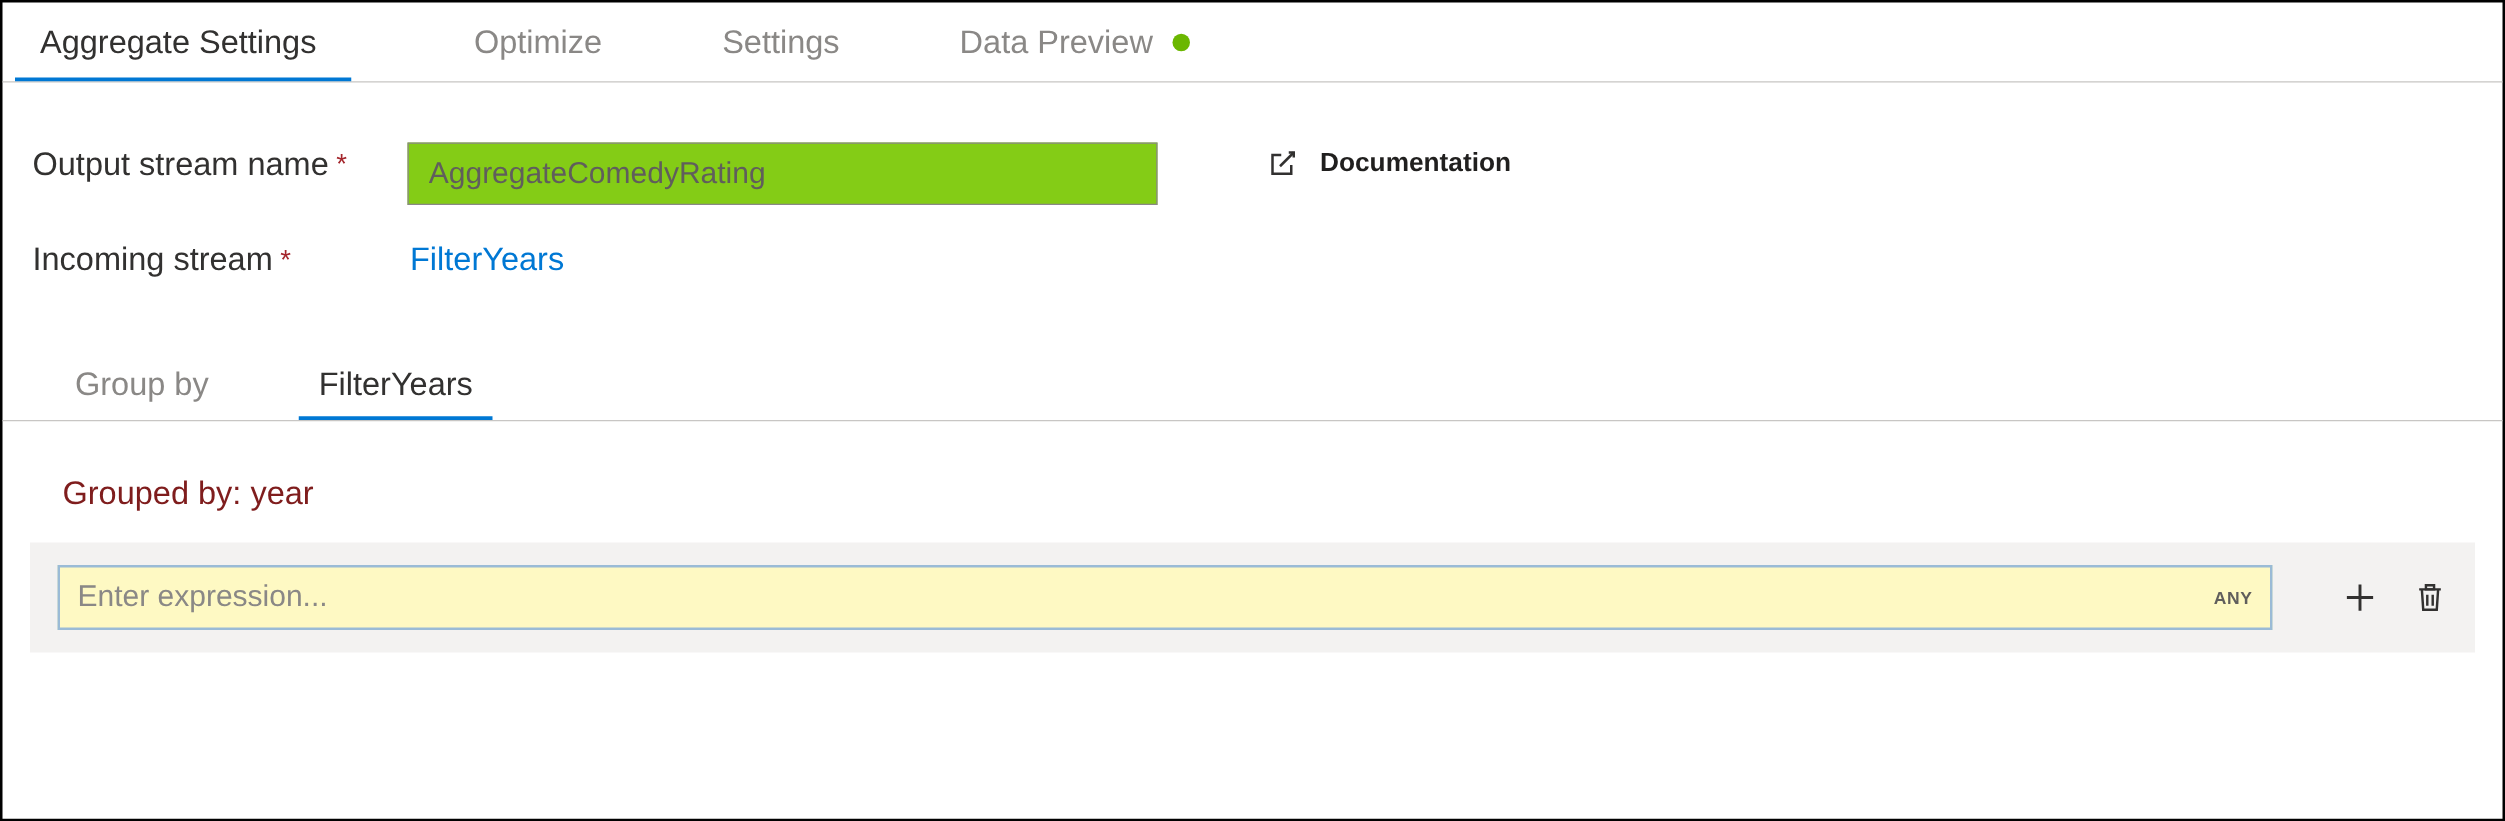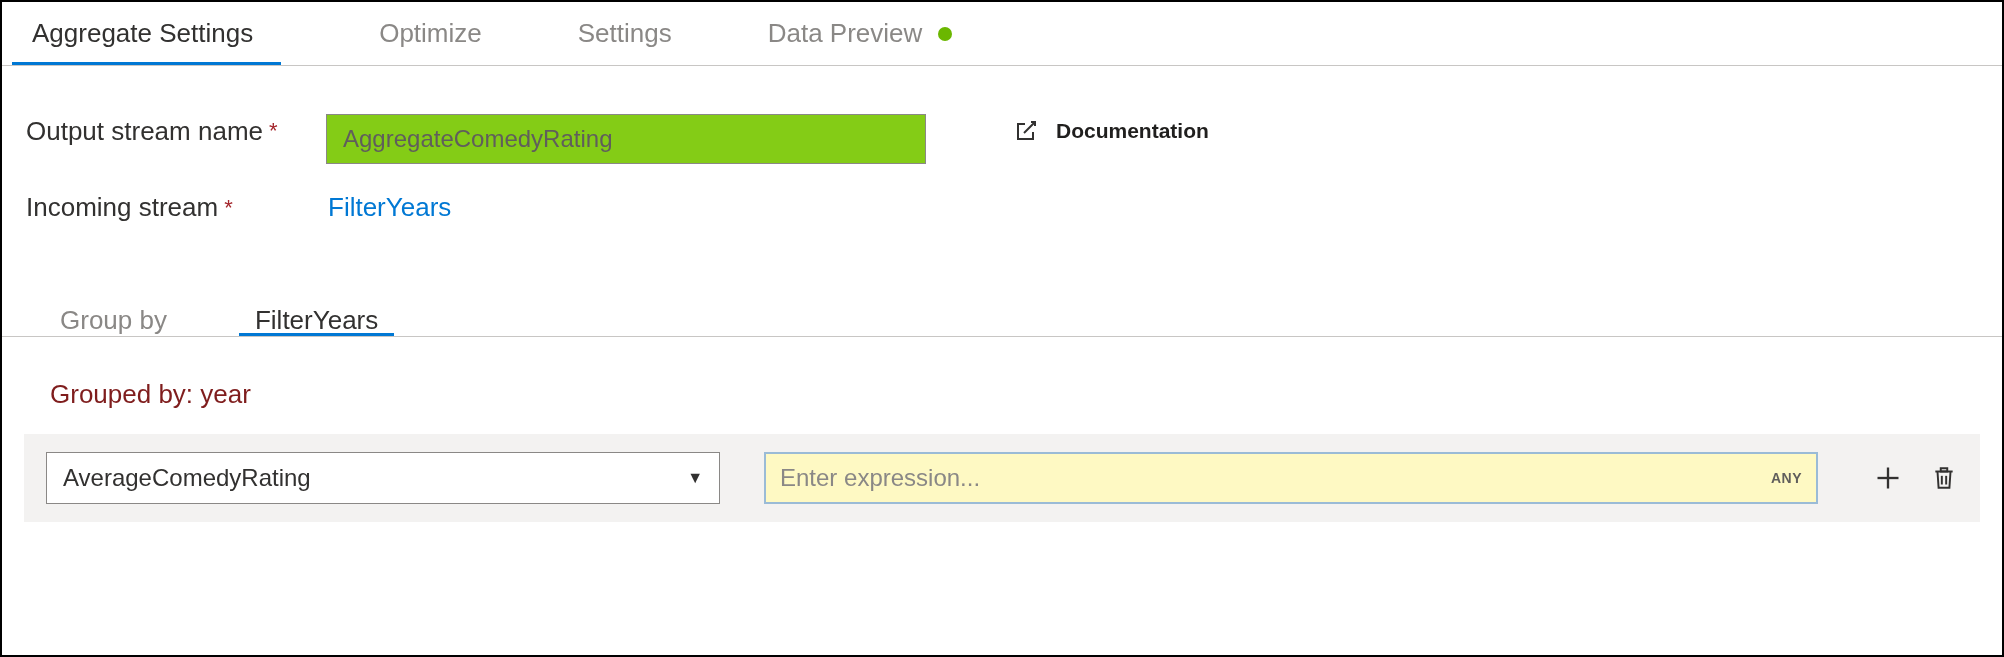--- a/index.html
+++ b/index.html
@@ -121,21 +121,21 @@
       align-items: center;
       border-bottom: 1px solid #c8c6c4;
       padding: 0 10px 0 26px;
       height: 58px;
       margin-top: 8px;
     }
     .sub-tab {
       padding: 0 32px;
       height: 100%;
       display: flex;
-      align-items: flex-end;
+      align-items: center;
       font-size: 26px;
       color: #8a8886;
       cursor: pointer;
       position: relative;
       margin-right: 24px;
     }
     .sub-tab.active {
       color: #323130;
     }
     .sub-tab.active::after {
@@ -266,24 +266,20 @@
       <span>Group by</span>
     </div>
     <div class="sub-tab active">
       <span>FilterYears</span>
     </div>
   </div>
 
   <div class="grouped-by">Grouped by: year</div>
 
   <div class="agg-row-wrap">
-    <div class="column-dropdown">
-      <span>AverageComedyRating</span>
-      <span class="caret">▼</span>
-    </div>
     <div class="expression-input">
       <span>Enter expression...</span>
       <span class="any-badge">ANY</span>
     </div>
     <div class="row-actions">
       <span class="icon-btn">
         <svg viewBox="0 0 24 24" width="28" height="28" fill="none" stroke="#323130" stroke-width="2">
           <line x1="12" y1="3" x2="12" y2="21"></line>
           <line x1="3" y1="12" x2="21" y2="12"></line>
         </svg>

